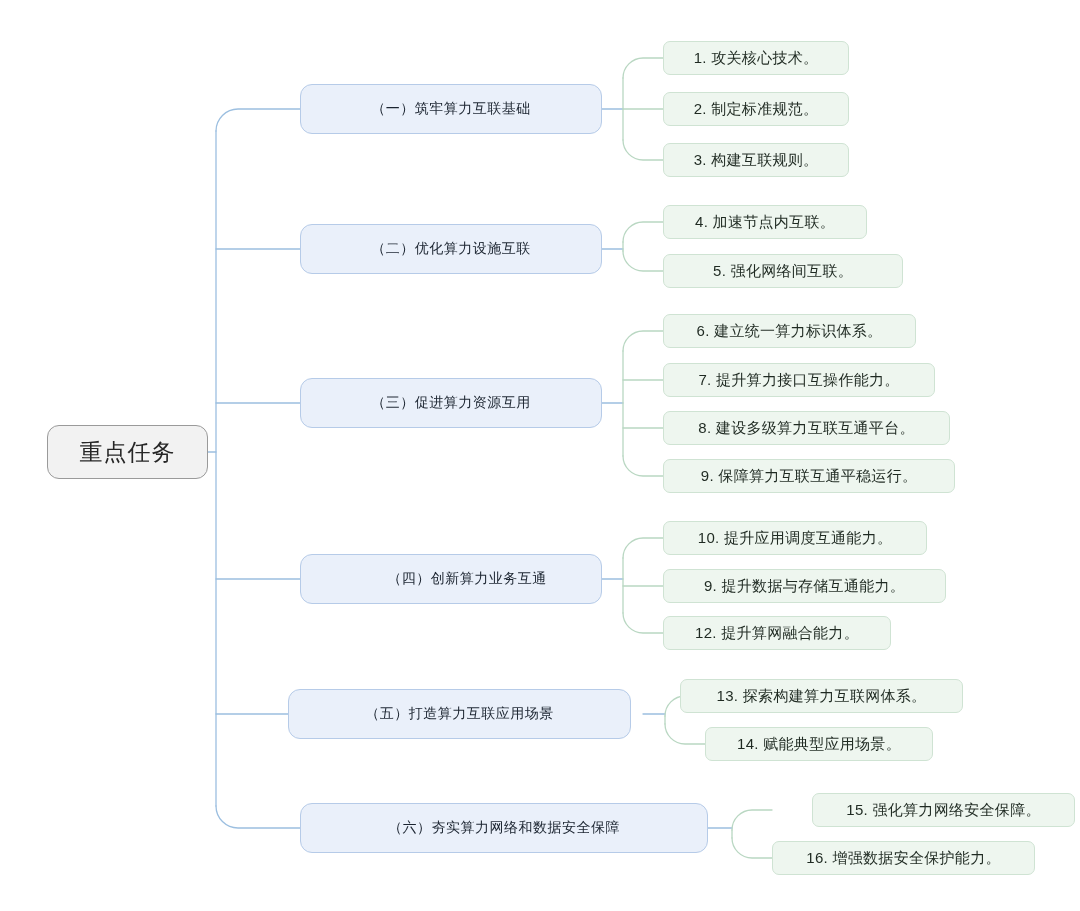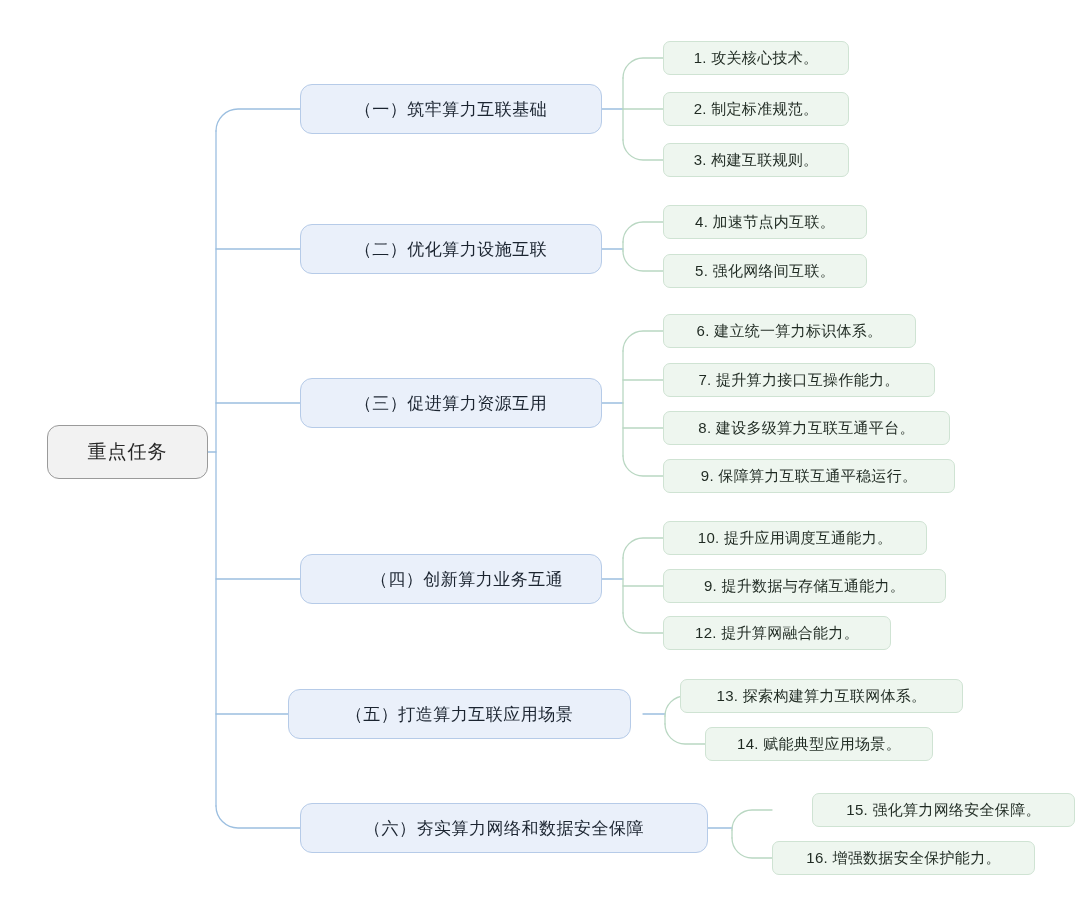--- a/index.html
+++ b/index.html
@@ -35,29 +35,29 @@
     justify-content: center;
     white-space: nowrap;
     border-style: solid;
     border-width: 1px;
   }
   .node-root {
     background: #f2f2f2;
     border-color: #9a9a9a;
     border-radius: 12px;
     color: #262626;
-    font-size: 19px;
+    font-size: 23px;
     letter-spacing: 1px;
   }
   .node-branch {
     background: #eaf0fa;
     border-color: #b6cbe8;
     border-radius: 12px;
     color: #1b2430;
-    font-size: 17px;
+    font-size: 14px;
     letter-spacing: 0.5px;
   }
   .node-leaf {
     background: #eef6ef;
     border-color: #cfe3d3;
     border-radius: 7px;
     color: #1f2a22;
     font-size: 15px;
     letter-spacing: 0.3px;
     padding: 0 12px;
@@ -106,21 +106,21 @@
       <path d="M 732 838 A 20 20 0 0 0 752 858 H 772" fill="none" stroke="#b9d7c2" stroke-width="1.3" stroke-linecap="round"></path>
     </svg>
   <div id="nodes">
       <div class="node node-root" style="left: 47px; top: 425px; width: 161px; height: 54px;">重点任务</div>
       <div class="node node-branch" style="left: 300px; top: 84px; width: 302px; height: 50px;">（一）筑牢算力互联基础</div>
       <div class="node node-leaf" style="left: 663px; top: 41px; width: 186px; height: 34px;">1. 攻关核心技术。</div>
       <div class="node node-leaf" style="left: 663px; top: 92px; width: 186px; height: 34px;">2. 制定标准规范。</div>
       <div class="node node-leaf" style="left: 663px; top: 143px; width: 186px; height: 34px;">3. 构建互联规则。</div>
       <div class="node node-branch" style="left: 300px; top: 224px; width: 302px; height: 50px;">（二）优化算力设施互联</div>
       <div class="node node-leaf" style="left: 663px; top: 205px; width: 204px; height: 34px;">4. 加速节点内互联。</div>
-      <div class="node node-leaf" style="left: 663px; top: 254px; width: 204px; height: 34px;">5. 强化网络间互联。</div>
+      <div class="node node-leaf" style="left: 663px; top: 254px; width: 240px; height: 34px;">5. 强化网络间互联。</div>
       <div class="node node-branch" style="left: 300px; top: 378px; width: 302px; height: 50px;">（三）促进算力资源互用</div>
       <div class="node node-leaf" style="left: 663px; top: 314px; width: 253px; height: 34px;">6. 建立统一算力标识体系。</div>
       <div class="node node-leaf" style="left: 663px; top: 363px; width: 272px; height: 34px;">7. 提升算力接口互操作能力。</div>
       <div class="node node-leaf" style="left: 663px; top: 411px; width: 287px; height: 34px;">8. 建设多级算力互联互通平台。</div>
       <div class="node node-leaf" style="left: 663px; top: 459px; width: 292px; height: 34px;">9. 保障算力互联互通平稳运行。</div>
       <div class="node node-branch" style="left: 300px; top: 554px; width: 302px; height: 50px; padding-left: 32px;">（四）创新算力业务互通</div>
       <div class="node node-leaf" style="left: 663px; top: 521px; width: 264px; height: 34px;">10. 提升应用调度互通能力。</div>
       <div class="node node-leaf" style="left: 663px; top: 569px; width: 283px; height: 34px;">9. 提升数据与存储互通能力。</div>
       <div class="node node-leaf" style="left: 663px; top: 616px; width: 228px; height: 34px;">12. 提升算网融合能力。</div>
       <div class="node node-branch" style="left: 288px; top: 689px; width: 343px; height: 50px;">（五）打造算力互联应用场景</div>

